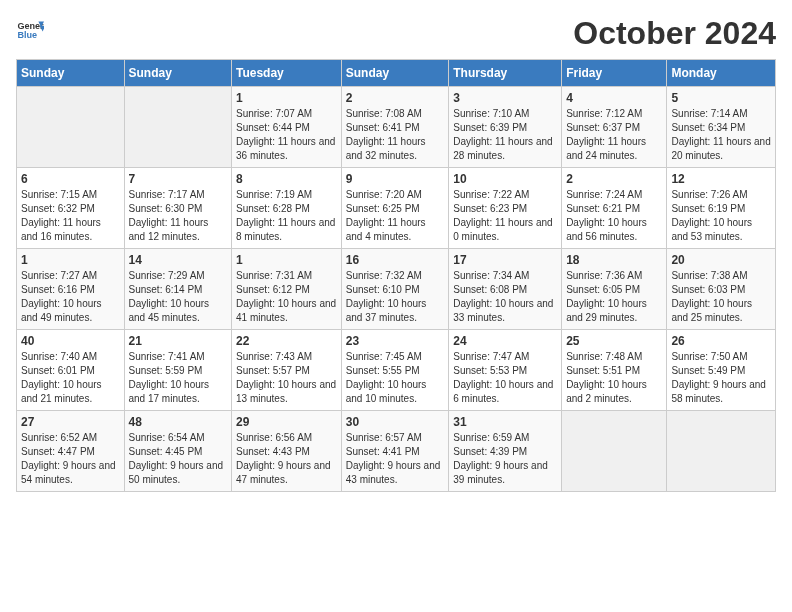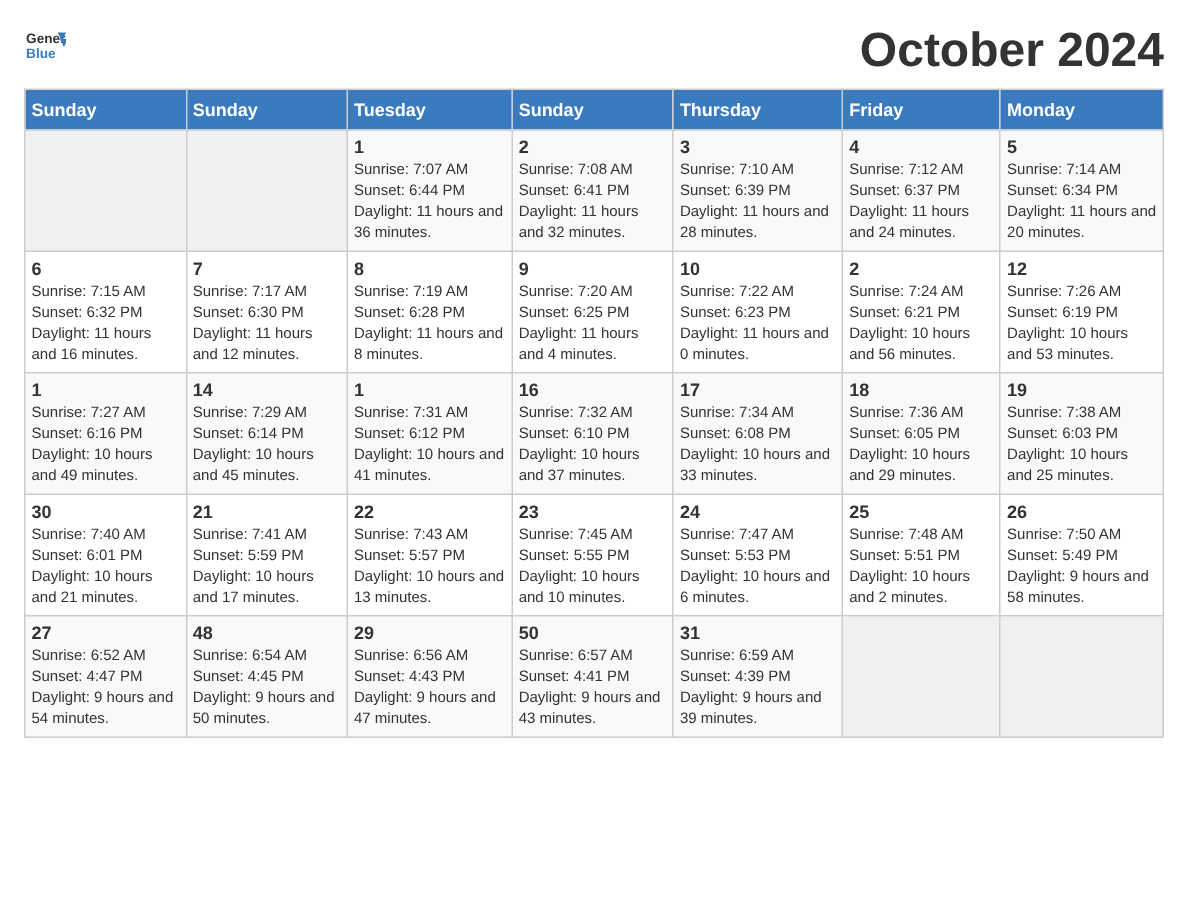--- a/index.html
+++ b/index.html
@@ -188,27 +188,27 @@
         </td>
         <td>
           <span class="day-num">17</span>
           <div class="cell-content">Sunrise: 7:34 AM<br>Sunset: 6:08 PM<br>Daylight: 10 hours and 33 minutes.</div>
         </td>
         <td>
           <span class="day-num">18</span>
           <div class="cell-content">Sunrise: 7:36 AM<br>Sunset: 6:05 PM<br>Daylight: 10 hours and 29 minutes.</div>
         </td>
         <td>
-          <span class="day-num">19</span>
+          <span class="day-num">20</span>
           <div class="cell-content">Sunrise: 7:38 AM<br>Sunset: 6:03 PM<br>Daylight: 10 hours and 25 minutes.</div>
         </td>
       </tr>
       <tr>
         <td>
-          <span class="day-num">30</span>
+          <span class="day-num">40</span>
           <div class="cell-content">Sunrise: 7:40 AM<br>Sunset: 6:01 PM<br>Daylight: 10 hours and 21 minutes.</div>
         </td>
         <td>
           <span class="day-num">21</span>
           <div class="cell-content">Sunrise: 7:41 AM<br>Sunset: 5:59 PM<br>Daylight: 10 hours and 17 minutes.</div>
         </td>
         <td>
           <span class="day-num">22</span>
           <div class="cell-content">Sunrise: 7:43 AM<br>Sunset: 5:57 PM<br>Daylight: 10 hours and 13 minutes.</div>
         </td>
@@ -236,21 +236,21 @@
         </td>
         <td>
           <span class="day-num">48</span>
           <div class="cell-content">Sunrise: 6:54 AM<br>Sunset: 4:45 PM<br>Daylight: 9 hours and 50 minutes.</div>
         </td>
         <td>
           <span class="day-num">29</span>
           <div class="cell-content">Sunrise: 6:56 AM<br>Sunset: 4:43 PM<br>Daylight: 9 hours and 47 minutes.</div>
         </td>
         <td>
-          <span class="day-num">50</span>
+          <span class="day-num">30</span>
           <div class="cell-content">Sunrise: 6:57 AM<br>Sunset: 4:41 PM<br>Daylight: 9 hours and 43 minutes.</div>
         </td>
         <td>
           <span class="day-num">31</span>
           <div class="cell-content">Sunrise: 6:59 AM<br>Sunset: 4:39 PM<br>Daylight: 9 hours and 39 minutes.</div>
         </td>
         <td class="empty-cell"></td>
         <td class="empty-cell"></td>
       </tr>
     </tbody>

